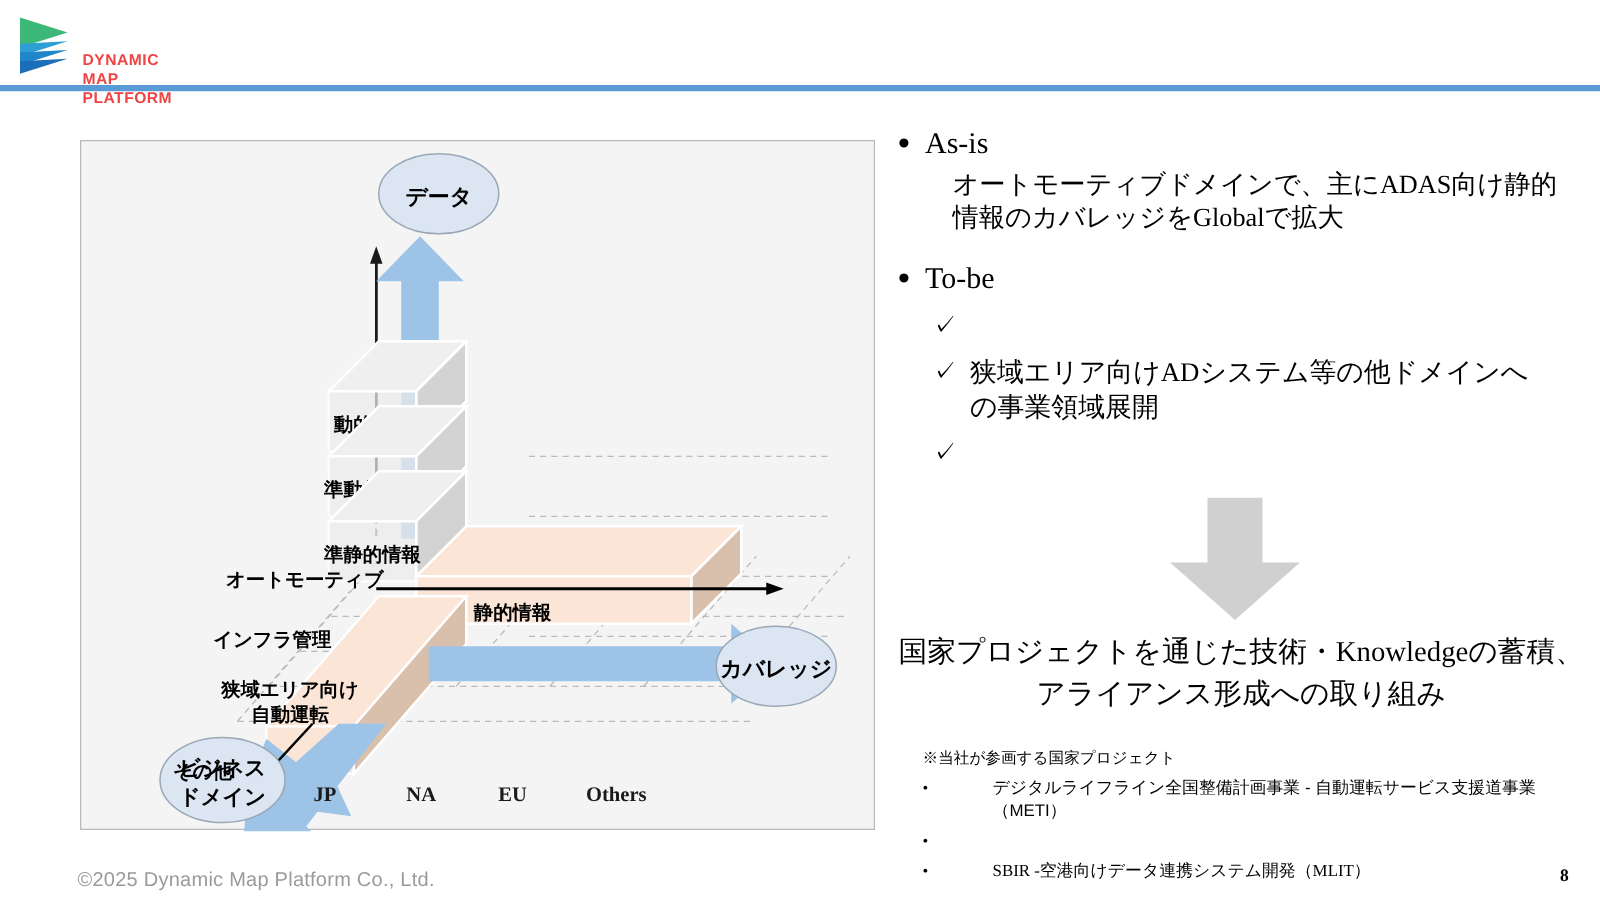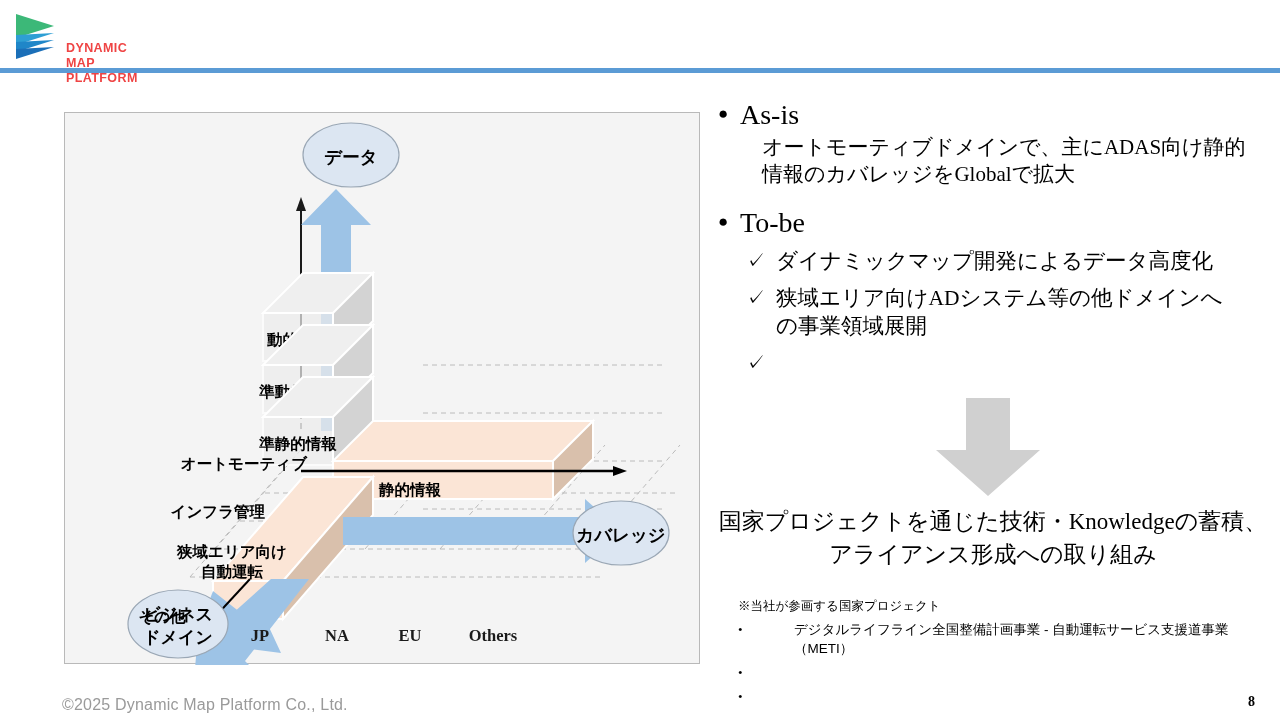--- a/index.html
+++ b/index.html
@@ -41,21 +41,21 @@
   }
   .dlabel-serif{font-family:"Liberation Serif", serif;font-weight:bold;fill:#1a1a1a;}
 
   
   #right{position:absolute;left:718px;top:100px;width:550px;height:600px;}
   .bullet-row{display:flex;align-items:flex-start;}
   .dot{
     width:22px;flex:0 0 22px;font-size:17px;line-height:28px;color:#000;
     text-align:left;
   }
-  .lvl1{font-size:28px;line-height:30px;color:#000;}
+  .lvl1{font-size:24px;line-height:30px;color:#000;}
   .body2{
     margin:4px 0 0 44px;font-size:21px;line-height:27px;color:#000;
     max-width:490px;
   }
   .check-row{display:flex;align-items:flex-start;margin-top:9px;}
   .chk{
     width:30px;flex:0 0 30px;font-size:19px;line-height:28px;color:#000;
     padding-left:28px;box-sizing:content-box;
   }
   .chk-txt{font-size:21.5px;line-height:28px;color:#000;max-width:458px;}
@@ -251,21 +251,20 @@
   </div>
   <div class="body2">オートモーティブドメインで、主にADAS向け静的情報のカバレッジをGlobalで拡大</div>
 
   <div class="bullet-row" style="margin-top:20px;">
     <div class="dot">●</div>
     <div class="lvl1">To-be</div>
   </div>
 
   <div class="check-row">
     <div class="chk">✓</div>
-    <div class="chk-txt">ダイナミックマップ開発によるデータ高度化</div>
   </div>
   <div class="check-row">
     <div class="chk">✓</div>
     <div class="chk-txt">狭域エリア向けADシステム等の他ドメインへの事業領域展開</div>
   </div>
   <div class="check-row">
     <div class="chk">✓</div>
   </div>
 
   <svg id="down-arrow" viewBox="0 0 104 98">
@@ -282,18 +281,19 @@
 
     <div class="note-item">
       <div class="note-dot">•</div>
       <div class="note-txt">デジタルライフライン全国整備計画事業 - 自動運転サービス支援道事業（METI）</div>
     </div>
     <div class="note-item">
       <div class="note-dot">•</div>
     </div>
     <div class="note-item">
       <div class="note-dot">•</div>
+      <div class="note-txt serifstart">SBIR -空港向けデータ連携システム開発（MLIT）</div>
     </div>
   </div>
 </div>
 
 <div id="copyright">©2025 Dynamic Map Platform Co., Ltd.</div>
 <div id="page-num">8</div>
 
 </body></html>

